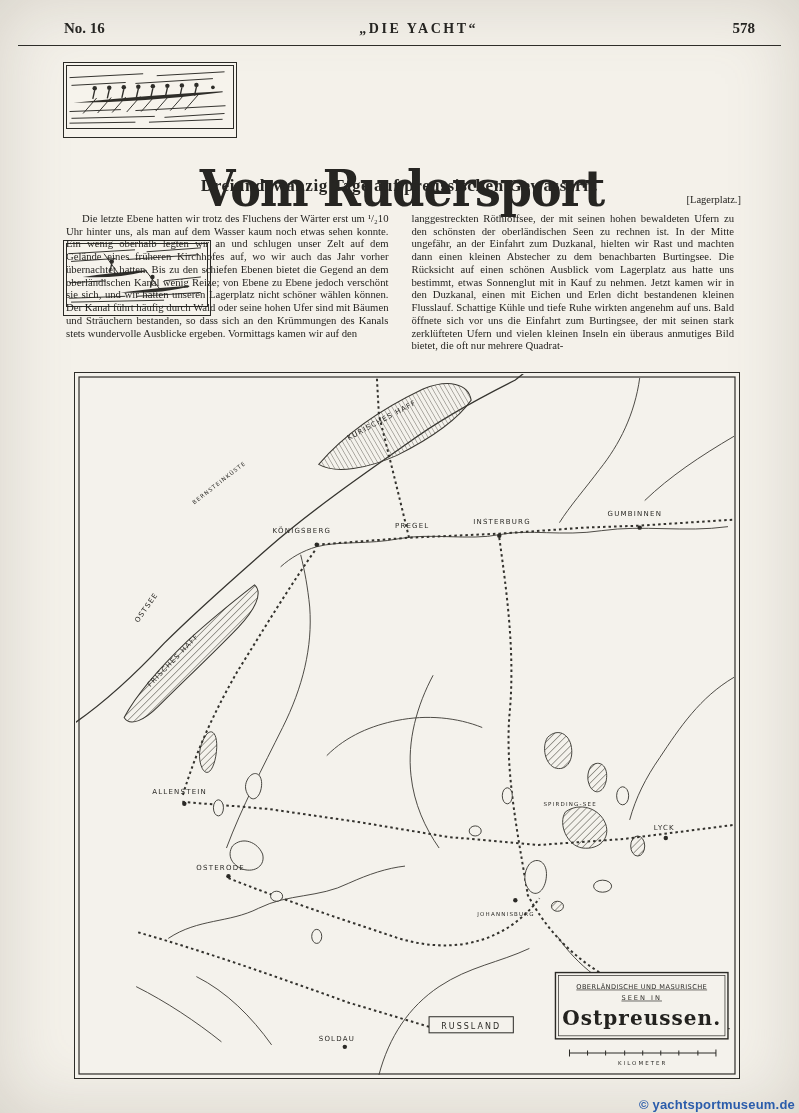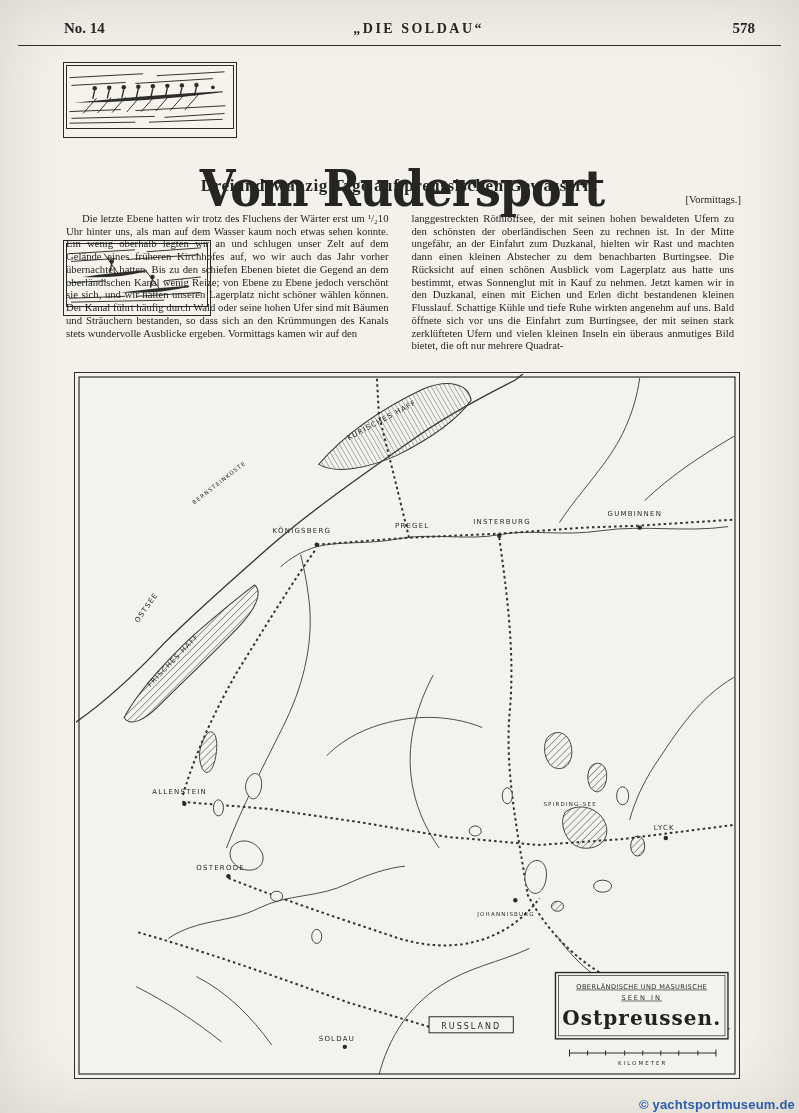--- a/index.html
+++ b/index.html
@@ -49,22 +49,22 @@
   .watermark{position:absolute;right:4px;bottom:1px;
     font-family:"Liberation Sans", sans-serif;font-weight:bold;font-size:13px;
     color:#2a5cab;letter-spacing:.2px;}
 </style>
 </head>
 <body>
 
 <div class="paper-vignette"></div>
 
 <div class="header">
-  <span class="issue-no">No. 14</span>
-  <span class="masthead">„DIE SOLDAU“</span>
+  <span class="issue-no">No. 16</span>
+  <span class="masthead">„DIE YACHT“</span>
   <span class="page-no">578</span>
 </div>
 <div class="header-rule"></div>
 
 <div class="banner">
   <div class="art-frame" style="width:168px;height:70px;">
     <div class="art-frame-inner">
       <svg width="162" height="62" viewBox="0 0 166 64">
         <g stroke="#2e2d29" stroke-width="1" fill="none">
           <path d="M2 12 L78 8"></path>
@@ -139,21 +139,21 @@
         <line x1="88" y1="36" x2="86" y2="45" stroke="#2e2d29" stroke-width="1.4"></line>
         <line x1="80" y1="26" x2="96" y2="47" stroke="#2e2d29" stroke-width="1"></line>
       </svg>
     </div>
   </div>
 </div>
 
 <div class="headline">Dreiundzwanzig Tage auf preussischen Gewässern.</div>
 
 <div class="byline-row">
-  <span class="continuation">[Vormittags.]</span>
+  <span class="continuation">[Lagerplatz.]</span>
 </div>
 
 <div class="columns">
   <div class="col first">Die letzte Ebene hatten wir trotz des Fluchens der Wärter erst um ¹/₂10 Uhr hinter uns, als man auf dem Wasser kaum noch etwas sehen konnte. Ein wenig oberhalb legten wir an und schlugen unser Zelt auf dem Gelände eines früheren Kirchhofes auf, wo wir auch das Jahr vorher übernachtet hatten. Bis zu den schiefen Ebenen bietet die Gegend an dem oberländischen Kanal wenig Reize; von Ebene zu Ebene jedoch verschönt sie sich, und wir hätten unseren Lagerplatz nicht schöner wählen können. Der Kanal führt häufig durch Wald oder seine hohen Ufer sind mit Bäumen und Sträuchern bestanden, so dass sich an den Krümmungen des Kanals stets wundervolle Ausblicke ergeben. Vormittags kamen wir auf den</div>
   <div class="col">langgestreckten Röthloffsee, der mit seinen hohen bewaldeten Ufern zu den schönsten der oberländischen Seen zu rechnen ist. In der Mitte ungefähr, an der Einfahrt zum Duzkanal, hielten wir Rast und machten dann einen kleinen Abstecher zu dem benachbarten Burtingsee. Die Rücksicht auf einen schönen Ausblick vom Lagerplatz aus hatte uns bestimmt, etwas Sonnenglut mit in Kauf zu nehmen. Jetzt kamen wir in den Duzkanal, einen mit Eichen und Erlen dicht bestandenen kleinen Flusslauf. Schattige Kühle und tiefe Ruhe wirkten angenehm auf uns. Bald öffnete sich vor uns die Einfahrt zum Burtingsee, der mit seinen stark zerklüfteten Ufern und vielen kleinen Inseln ein überaus anmutiges Bild bietet, die oft nur mehrere Quadrat-</div>
 </div>
 
 <div class="map-outer">
   <div class="map-inner">
     <svg class="map-svg" viewBox="0 0 660 700" preserveAspectRatio="none">

